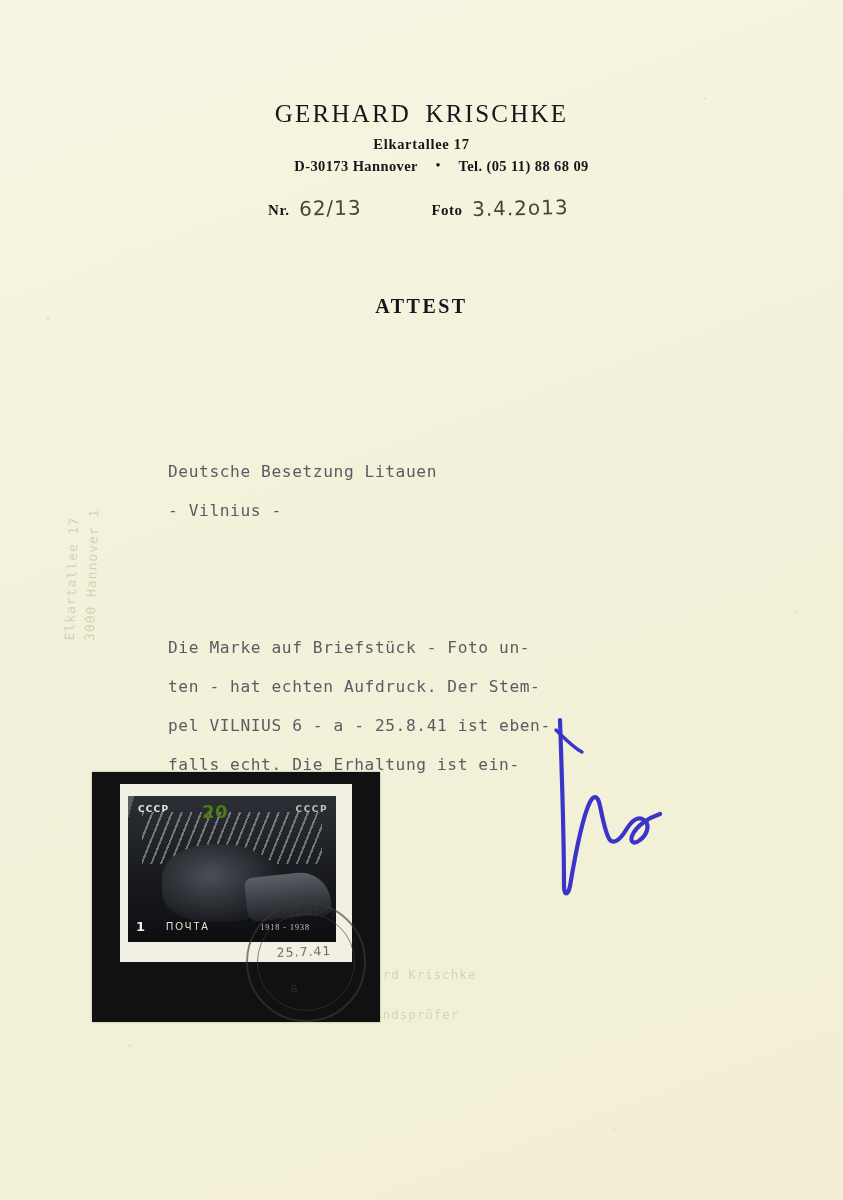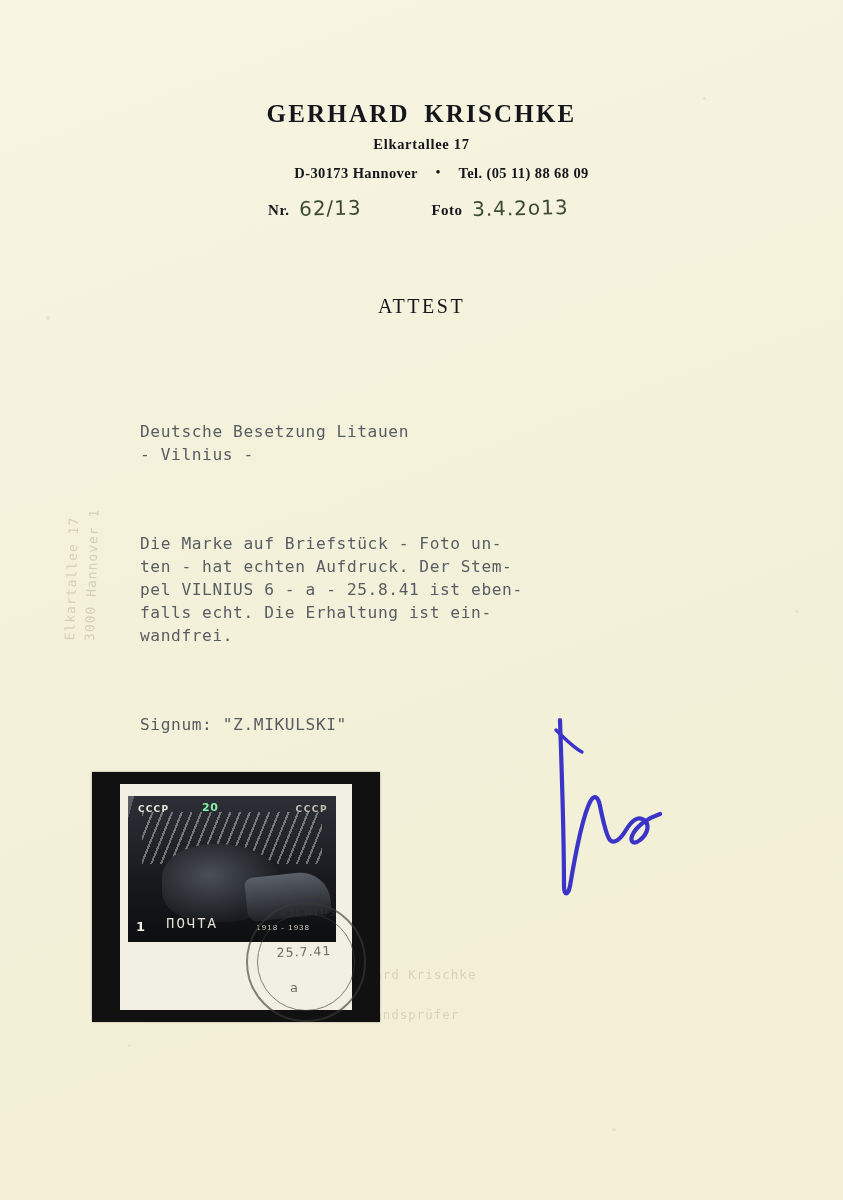--- a/index.html
+++ b/index.html
@@ -31,33 +31,33 @@
   .letterhead {
     position: absolute;
     top: 100px;
     left: 0;
     width: 100%;
     text-align: center;
     color: #14161c;
   }
   .lh-name {
     font-family: "Liberation Serif", serif;
-    font-weight: bold;
+    font-weight: normal;
     font-size: 25px;
     letter-spacing: 2.2px;
     word-spacing: 6px;
   }
   .lh-street {
     margin-top: 8px;
     font-size: 14.5px;
     font-weight: bold;
     letter-spacing: .7px;
   }
   .lh-contact {
-    margin-top: 11px;
+    margin-top: 4px;
     font-size: 14.5px;
     font-weight: bold;
     letter-spacing: .4px;
     padding-left: 40px;
   }
   .lh-contact .dot {
     display: inline-block;
     margin: 0 14px;
     font-size: 13px;
     vertical-align: 2px;
@@ -88,34 +88,34 @@
   .refline .gap { display: inline-block; width: 56px; }
 
   
   .attest {
     position: absolute;
     top: 295px;
     left: 0;
     width: 100%;
     text-align: center;
     font-size: 20px;
-    font-weight: normal;
+    font-weight: bold;
     letter-spacing: 2.5px;
     color: #14161c;
   }
 
   
   .body-text {
     position: absolute;
     top: 374px;
-    left: 140px;
+    left: 168px;
     width: 560px;
     font-family: "DejaVu Sans Mono", monospace;
     font-size: 16.2px;
-    line-height: 23px;
+    line-height: 39px;
     color: #585d63;
     letter-spacing: 0.6px;
     white-space: pre-wrap;
   }
   .para { margin: 0 0 20px 0; }
   .para:last-child { margin-bottom: 0; }
 
   
   .bleed {
     position: absolute;
@@ -149,21 +149,21 @@
     width: 288px;
     height: 250px;
     background: #111;
     box-shadow: 0 0 2px rgba(0,0,0,.3);
   }
   .photo-inner {
     position: absolute;
     left: 28px;
     top: 12px;
     width: 232px;
-    height: 226px;
+    height: 178px;
     background: #f2f0e4;
   }
   .stamp {
     position: absolute;
     left: 8px;
     top: 12px;
     width: 208px;
     height: 146px;
     background: #15171a;
     overflow: hidden;
@@ -194,42 +194,42 @@
     border-radius: 8px 30px 6px 10px;
     transform: rotate(-6deg);
   }
   .stamp .topleft {
     position: absolute; left: 10px; top: 8px;
     color: #e9e7dd; font-family: "DejaVu Sans", sans-serif;
     font-size: 9px; letter-spacing: 1.2px; font-weight: bold;
   }
   .stamp .topval {
     position: absolute; left: 74px; top: 5px;
-    color: #86efac; font-family: "DejaVu Sans", sans-serif;
-    font-size: 11px; font-weight: bold; letter-spacing: .5px;
+    color: #4d7c0f; font-family: "DejaVu Sans", sans-serif;
+    font-size: 18px; font-weight: bold; letter-spacing: .5px;
   }
   .stamp .topright {
     position: absolute; right: 8px; top: 8px;
     color: #ded9cc; font-family: "DejaVu Sans", sans-serif;
     font-size: 9px; letter-spacing: 1.5px; font-weight: bold;
     opacity: .85;
   }
   .stamp .botleft {
     position: absolute; left: 8px; bottom: 8px;
     color: #f0eee5; font-family: "DejaVu Sans", sans-serif;
     font-size: 13px; font-weight: bold;
   }
   .stamp .botpost {
     position: absolute; left: 38px; bottom: 10px;
-    color: #e6e3d7; font-family: Liberation Mono, monospace;
-    font-size: 14px; letter-spacing: 2px;
+    color: #e6e3d7; font-family: Liberation Sans, sans-serif;
+    font-size: 10px; letter-spacing: 2px;
   }
   .stamp .botyears {
     position: absolute; right: 26px; bottom: 10px;
-    color: #cfcabb; font-family: Liberation Sans, sans-serif;
+    color: #cfcabb; font-family: Liberation Serif, serif;
     font-size: 8px; letter-spacing: 1px;
   }
   .cancel {
     position: absolute;
     left: 126px;
     top: 118px;
     width: 116px;
     height: 116px;
     border-radius: 50%;
     border: 2.5px solid #3a3b36;

